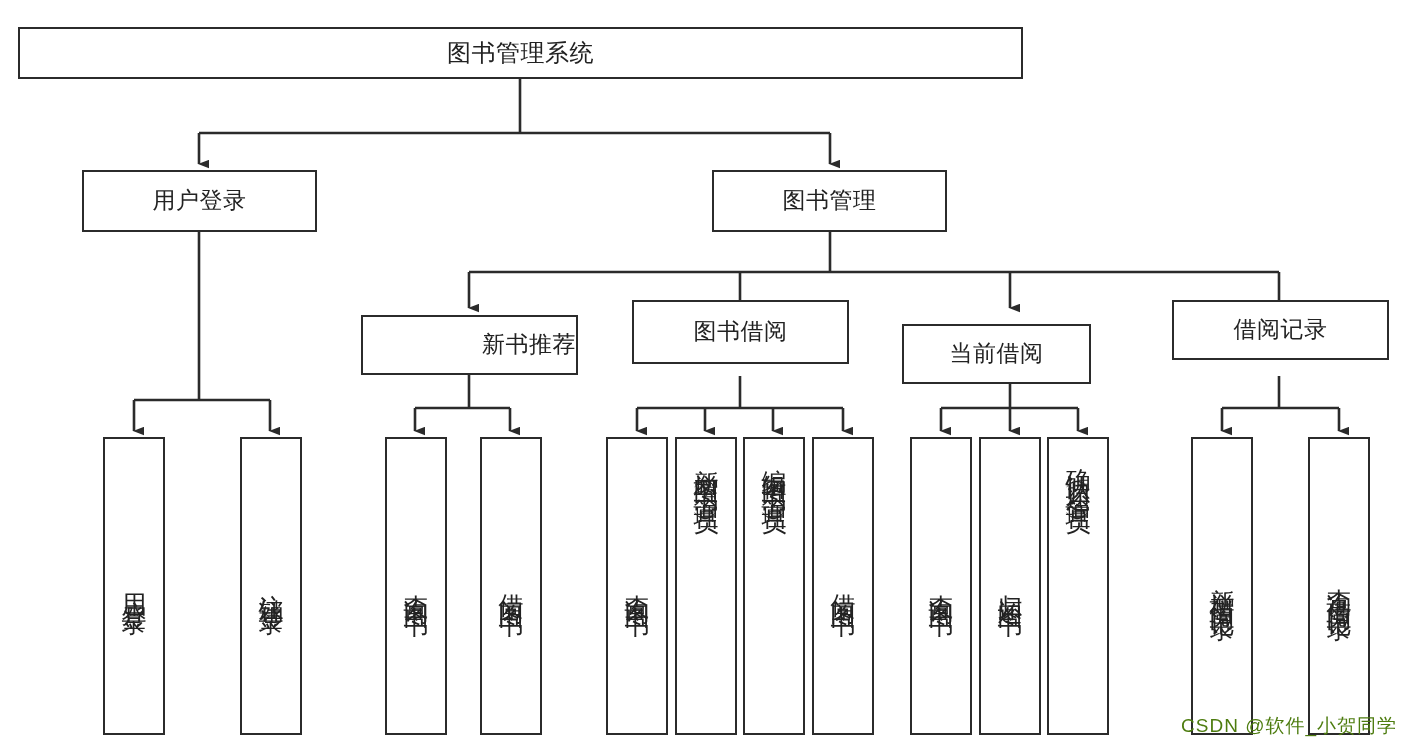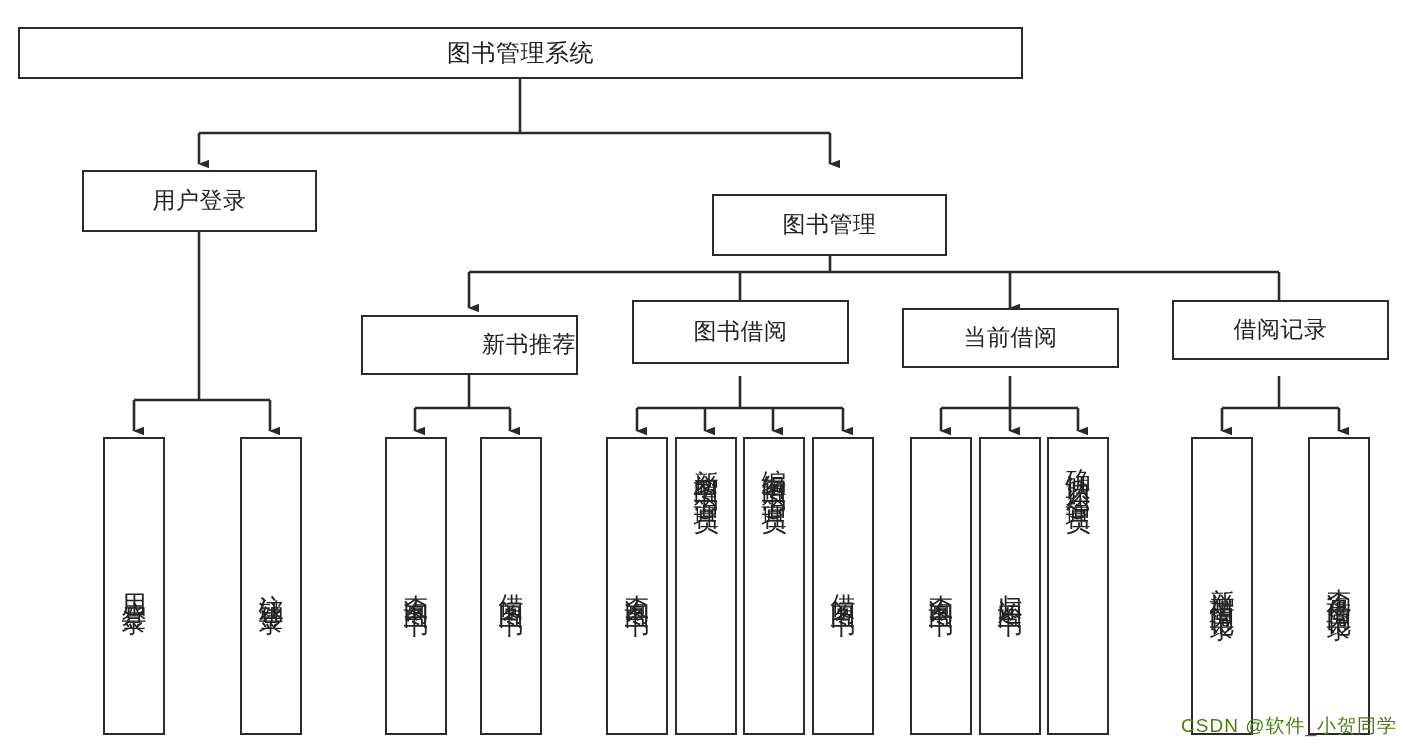--- a/index.html
+++ b/index.html
@@ -135,31 +135,31 @@
     </g>
   </svg>
 
   <div class="node horizontal root" style="left:18px; top:27px; width:1005px; height:52px;">
     <span class="node-label">图书管理系统</span>
   </div>
 
   <div class="node horizontal" style="left:82px; top:170px; width:235px; height:62px;">
     <span class="node-label">用户登录</span>
   </div>
-  <div class="node horizontal" style="left:712px; top:170px; width:235px; height:62px;margin-top:24px;">
+  <div class="node horizontal" style="left:712px; top:170px; width:235px; height:62px;">
     <span class="node-label">图书管理</span>
   </div>
 
   <div class="node horizontal" style="left:361px; top:315px; width:217px; height:60px;justify-content:flex-end;">
     <span class="node-label">新书推荐</span>
   </div>
   <div class="node horizontal" style="left:632px; top:300px; width:217px; height:64px;">
     <span class="node-label">图书借阅</span>
   </div>
-  <div class="node horizontal" style="left:902px; top:308px; width:217px; height:60px;">
+  <div class="node horizontal" style="left:902px; top:324px; width:189px; height:60px;">
     <span class="node-label">当前借阅</span>
   </div>
   <div class="node horizontal" style="left:1172px; top:300px; width:217px; height:60px;">
     <span class="node-label">借阅记录</span>
   </div>
 
   <div class="node vertical centered" style="left:103px; top:437px; width:62px; height:298px;">
     <span class="node-label">用户登录</span>
   </div>
   <div class="node vertical centered" style="left:240px; top:437px; width:62px; height:298px;">

